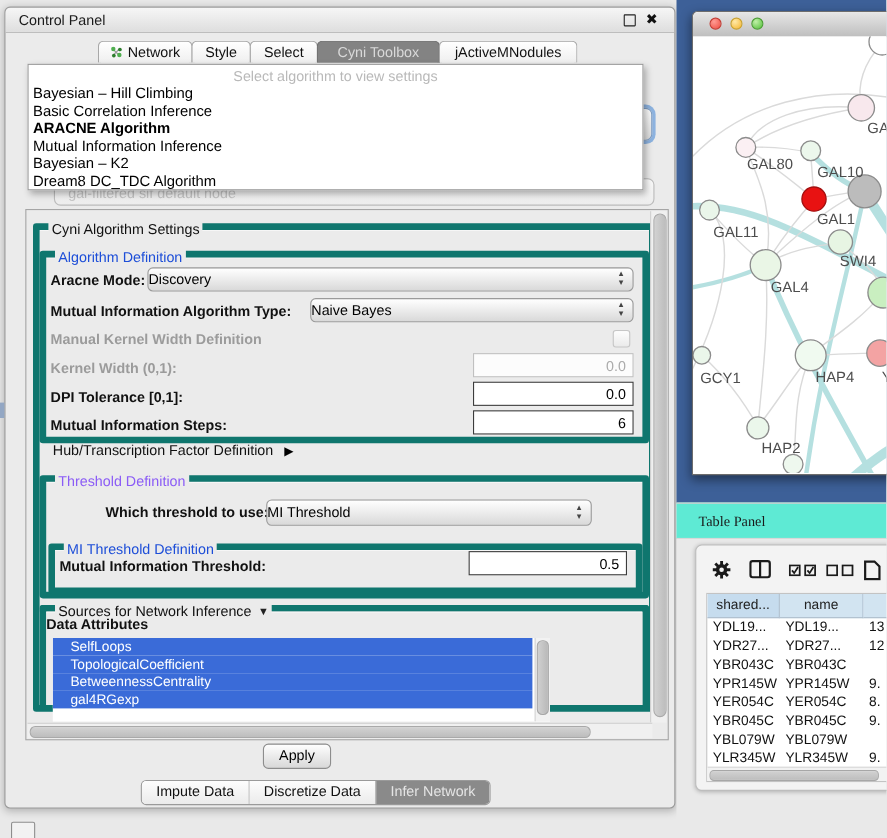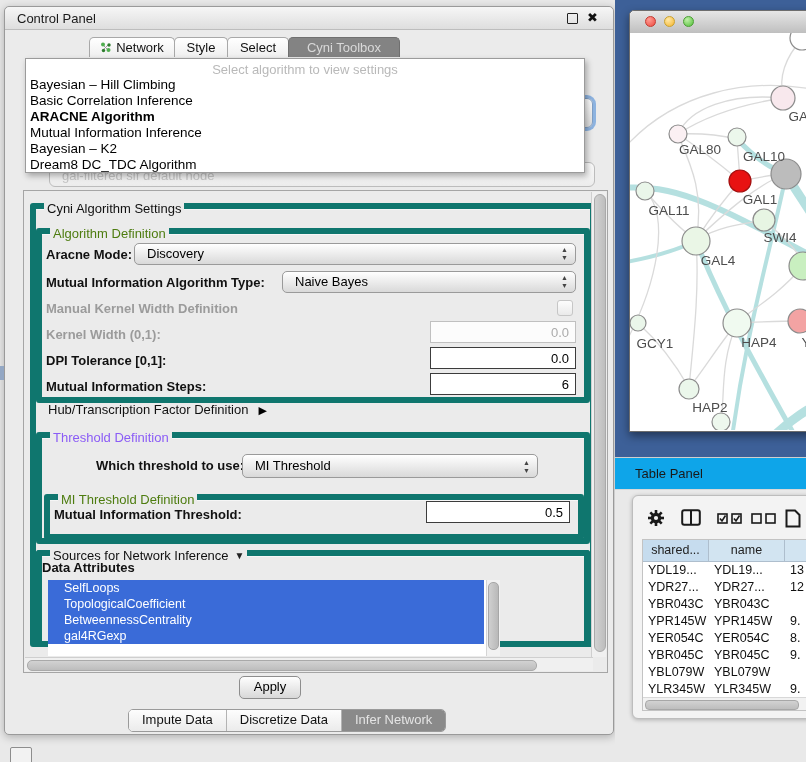--- a/index.html
+++ b/index.html
@@ -50,32 +50,32 @@
   .vscroll{position:absolute;right:1px;top:1px;width:14px;height:465px;background:#f0f0f0;border-left:1px solid #cfcfcf;}
   .vscroll .thumb{position:absolute;left:1.5px;top:2px;width:10px;height:456px;border-radius:6px;
     background:linear-gradient(90deg,#d2d2d2,#bdbdbd);border:1px solid #a9a9a9;}
   .hscroll{position:absolute;left:1px;bottom:1px;width:568px;height:13px;background:#f0f0f0;border-top:1px solid #cfcfcf;}
   .hscroll .thumb{position:absolute;left:2px;top:1.5px;width:508px;height:9px;border-radius:5px;
     background:linear-gradient(#d2d2d2,#bdbdbd);border:1px solid #a9a9a9;}
   .group{position:absolute;border:6px solid #0f766e;border-radius:3px;
     box-shadow:inset 0 1px 0 rgba(255,255,255,.55);}
   .group-title{position:absolute;top:-8px;left:8px;background:#ebebeb;padding:0 3px;
     font-size:13px;color:#111;white-space:nowrap;line-height:15px;}
-  .group-title.blue{color:#4d7c0f;text-align:center;}
+  .group-title.blue{color:#1d4ed8;text-align:center;}
   .group-title.green{color:#8b5cf6;}
   .g-cas{left:6px;top:12px;width:554px;height:432px;}
   .g-algdef{left:12px;top:37px;width:542px;height:163px;}
   .g-threshold{left:12px;top:241px;width:542px;height:100px;}
   .g-mithresh{left:20px;top:303px;width:528px;height:34px;}
   .g-sources{left:12px;top:359px;width:542px;height:86px;border-bottom:none;border-radius:3px 3px 0 0;}
   .lbl{position:absolute;font-size:13px;font-weight:bold;color:#111;white-space:nowrap;}
   .lbl.disabled{color:#9b9b9b;}
   .combo{position:absolute;border:1px solid #9a9a9a;border-radius:5px;
     background:linear-gradient(#ffffff,#d9d9d9);font-size:13px;color:#000;
-    line-height:20px;padding-left:12px;box-sizing:border-box;}
+    line-height:20px;box-sizing:border-box;}
   .combo .arrows{position:absolute;right:7px;top:2px;font-size:7px;line-height:8px;color:#444;text-align:center;}
   .field{position:absolute;border:1px solid #a9a9a9;background:#fff;font-size:13px;color:#000;
     text-align:right;padding:0 6px;box-sizing:border-box;font-family:"Liberation Sans",sans-serif;}
   .field.dark{border:1.5px solid #3c3c3c;}
   .field.disabled{border-color:#c0c0c0;color:#ababab;background:#fcfcfc;}
   .checkbox{position:absolute;width:14px;height:14px;border:1px solid #c6c6c6;border-radius:3px;
     background:linear-gradient(#fdfdfd,#eaeaea);}
   .hub-row{position:absolute;left:24px;top:211px;font-size:13px;color:#111;white-space:nowrap;}
   .tri-right{display:inline-block;margin-left:10px;color:#000;font-size:11px;}
   .tri-down{display:inline-block;margin-left:6px;color:#222;font-size:10px;vertical-align:1px;}
@@ -106,22 +106,22 @@
     box-shadow:0 4px 10px rgba(0,0,0,.45);}
   .net-titlebar{position:absolute;left:0;top:0;right:0;height:22px;
     background:linear-gradient(#e6e6e6,#bfbfbf);border-bottom:1px solid #8f8f8f;border-radius:5px 5px 0 0;}
   .light{position:absolute;top:5px;width:11px;height:11px;border-radius:50%;box-sizing:border-box;}
   .light.red{left:15px;background:radial-gradient(circle at 35% 30%,#ff9c94,#ee4b40);border:1px solid #c33a31;}
   .light.yellow{left:34px;background:radial-gradient(circle at 35% 30%,#ffe9a8,#f5b52e);border:1px solid #caa12c;}
   .light.green{left:53px;background:radial-gradient(circle at 35% 30%,#c0f0a8,#52bf38);border:1px solid #4a9e33;}
   .net-canvas{position:absolute;left:0;top:22px;width:210px;height:397px;background:#ffffff;overflow:hidden;}
   
   .south{position:absolute;left:615px;top:457px;width:191px;height:305px;background:#e9e9e9;}
-  .tp-strip{position:absolute;left:0;top:0;width:191px;height:31px;background:#0ea5e9;
-    border-top:1px solid #cfcfcf;border-bottom:1px solid #d8d8d8;}
+  .tp-strip{position:absolute;left:0;top:0;width:191px;height:31px;background:#5eead4;
+    border-top:1px solid #cfcfcf;border-bottom:1px solid #d8d8d8;font-family:Liberation Serif, serif;}
   .tp-strip-title{position:absolute;left:20px;top:8px;font-size:13px;color:#1a1a1a;}
   .tp-window{position:absolute;left:17px;top:38px;width:200px;height:222px;
     background:#f3f3f3;border:1px solid #bdbdbd;border-radius:6px;box-shadow:0 1px 4px rgba(0,0,0,.25);}
   .tp-toolbar{position:absolute;left:0;top:0;right:0;height:43px;}
   .tp-icon{position:absolute;top:13px;}
   .tp-table{position:absolute;left:9px;top:43px;width:188px;height:170px;background:#fff;
     border:1px solid #c3c3c3;overflow:hidden;}
   .thead{display:flex;height:22px;}
   .th{box-sizing:border-box;border-right:1px solid #aebecd;border-bottom:1px solid #aebecd;
     font-size:12.5px;color:#222;text-align:center;line-height:21px;overflow:hidden;white-space:nowrap;}
@@ -159,20 +159,21 @@
           <line x1="8" y1="3" x2="3" y2="8" stroke="#9a9a9a" stroke-width="1"></line>
           <circle cx="3" cy="2.5" r="2" fill="#4fae4f"></circle>
             <circle cx="9" cy="3" r="1.7" fill="#2e7d2e"></circle>
           <circle cx="3.5" cy="8.5" r="1.7" fill="#2e7d2e"></circle>
             <circle cx="8.5" cy="8" r="2" fill="#4fae4f"></circle>
         </svg><span>Network</span>
       </div>
       <div class="tab tab-style">Style</div>
       <div class="tab tab-select">Select</div>
       <div class="tab tab-cyni selected">Cyni Toolbox</div>
+      <div class="tab tab-jactive">jActiveMNodules</div>
     </div>
 
     <div class="cp-content">
 
       <div class="algo-popup">
         <div class="algo-placeholder">Select algorithm to view settings</div>
         <div id="algo-list">
             <div class="algo-item">Bayesian – Hill Climbing</div>
             <div class="algo-item">Basic Correlation Inference</div>
             <div class="algo-item bold">ARACNE Algorithm</div>

